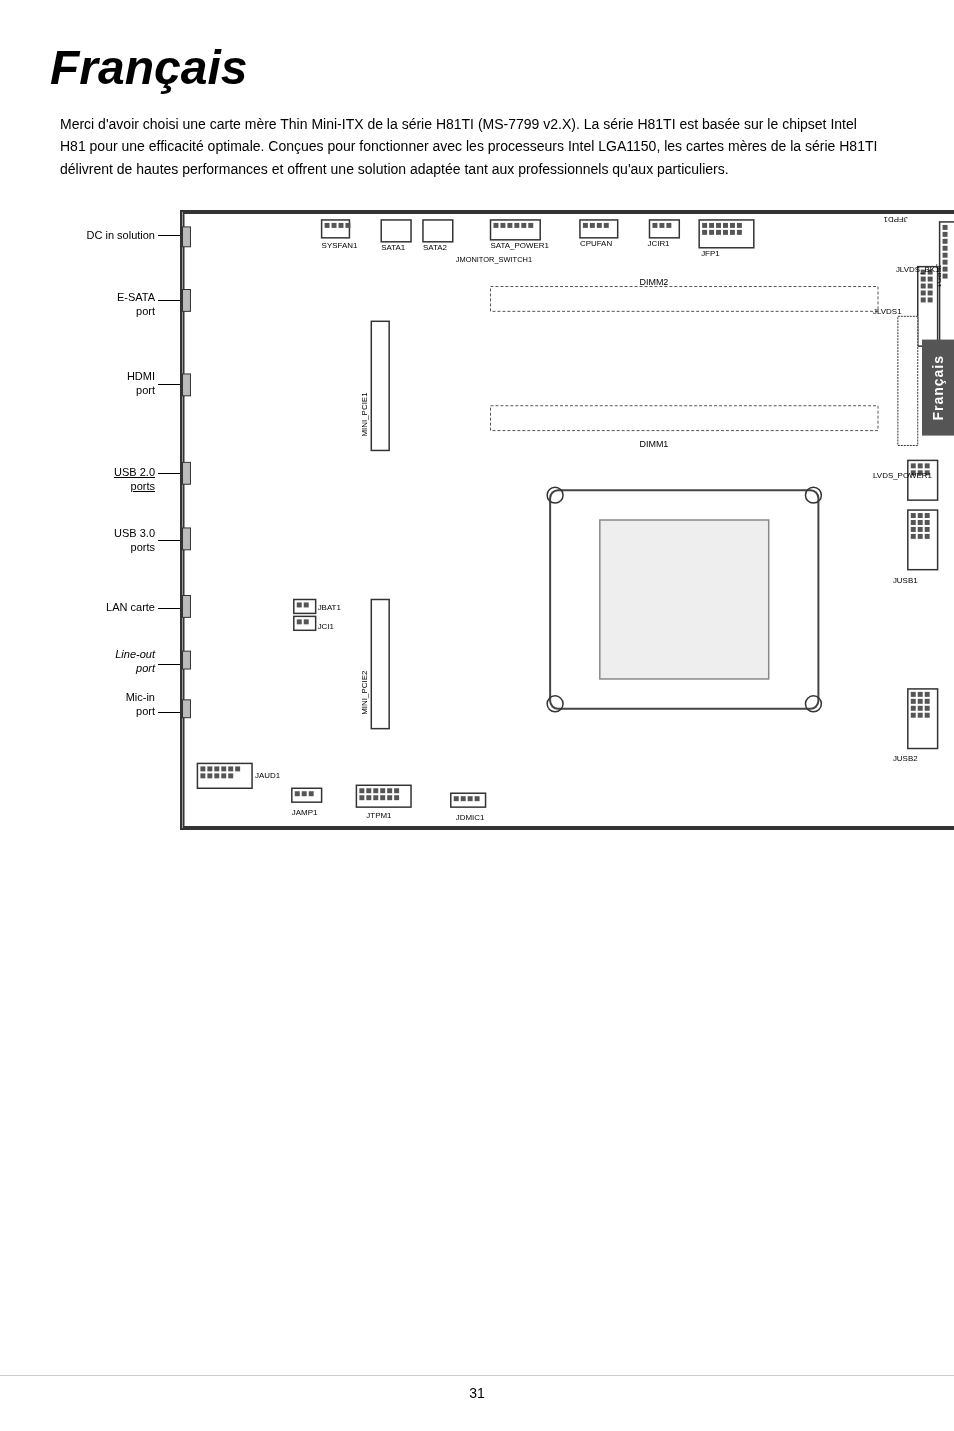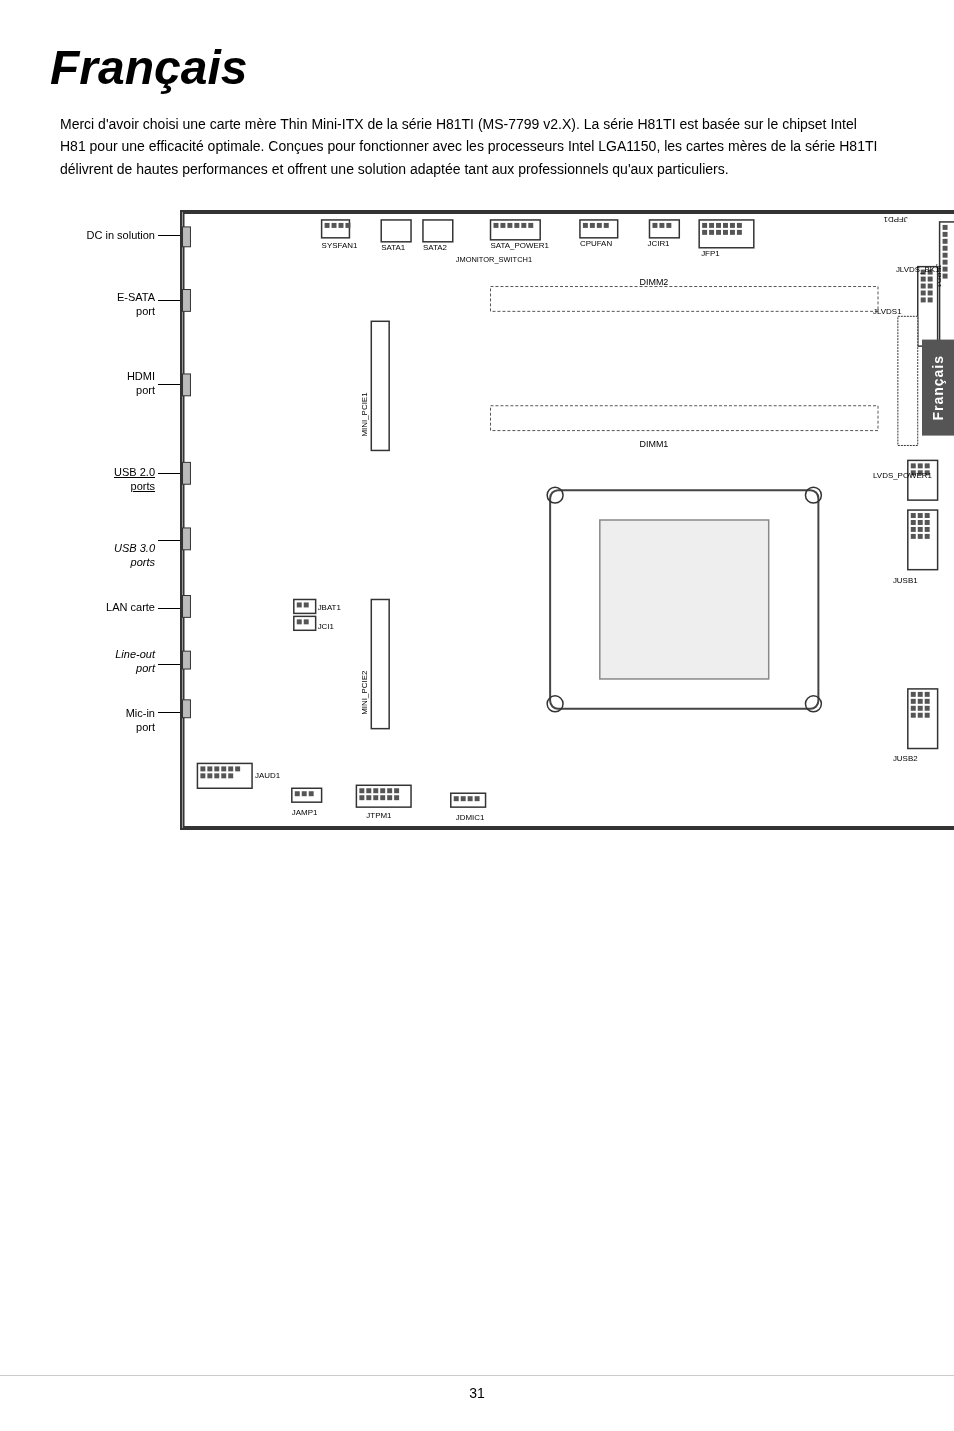--- a/index.html
+++ b/index.html
@@ -118,24 +118,24 @@
 
 
   <div class="diagram-wrapper">
 
     <div style="position:absolute; left:-130px; top:0; width:125px; height:100%;">
 
       <div class="left-label" style="top:18px;">DC in solution</div>
       <div class="left-label" style="top:80px;">E-SATA<br>port</div>
       <div class="left-label" style="top:159px;">HDMI<br>port</div>
       <div class="left-label" style="top:255px;text-decoration:underline;">USB 2.0<br>ports</div>
-      <div class="left-label" style="top:331px;font-style:italic;">USB 3.0<br>ports</div>
+      <div class="left-label" style="top:316px;">USB 3.0<br>ports</div>
       <div class="left-label" style="top:390px;">LAN carte</div>
       <div class="left-label" style="top:437px;font-style:italic;">Line-out<br>port</div>
-      <div class="left-label" style="top:496px;">Mic-in<br>port</div>
+      <div class="left-label" style="top:480px;">Mic-in<br>port</div>
 
       <div style="position:absolute; left:108px; top:25px; width:22px; height:1px; background:#000;"></div>
       <div style="position:absolute; left:108px; top:90px; width:22px; height:1px; background:#000;"></div>
       <div style="position:absolute; left:108px; top:174px; width:22px; height:1px; background:#000;"></div>
       <div style="position:absolute; left:108px; top:263px; width:22px; height:1px; background:#000;"></div>
       <div style="position:absolute; left:108px; top:330px; width:22px; height:1px; background:#000;"></div>
       <div style="position:absolute; left:108px; top:398px; width:22px; height:1px; background:#000;"></div>
       <div style="position:absolute; left:108px; top:454px; width:22px; height:1px; background:#000;"></div>
       <div style="position:absolute; left:108px; top:502px; width:22px; height:1px; background:#000;"></div>
     </div>

